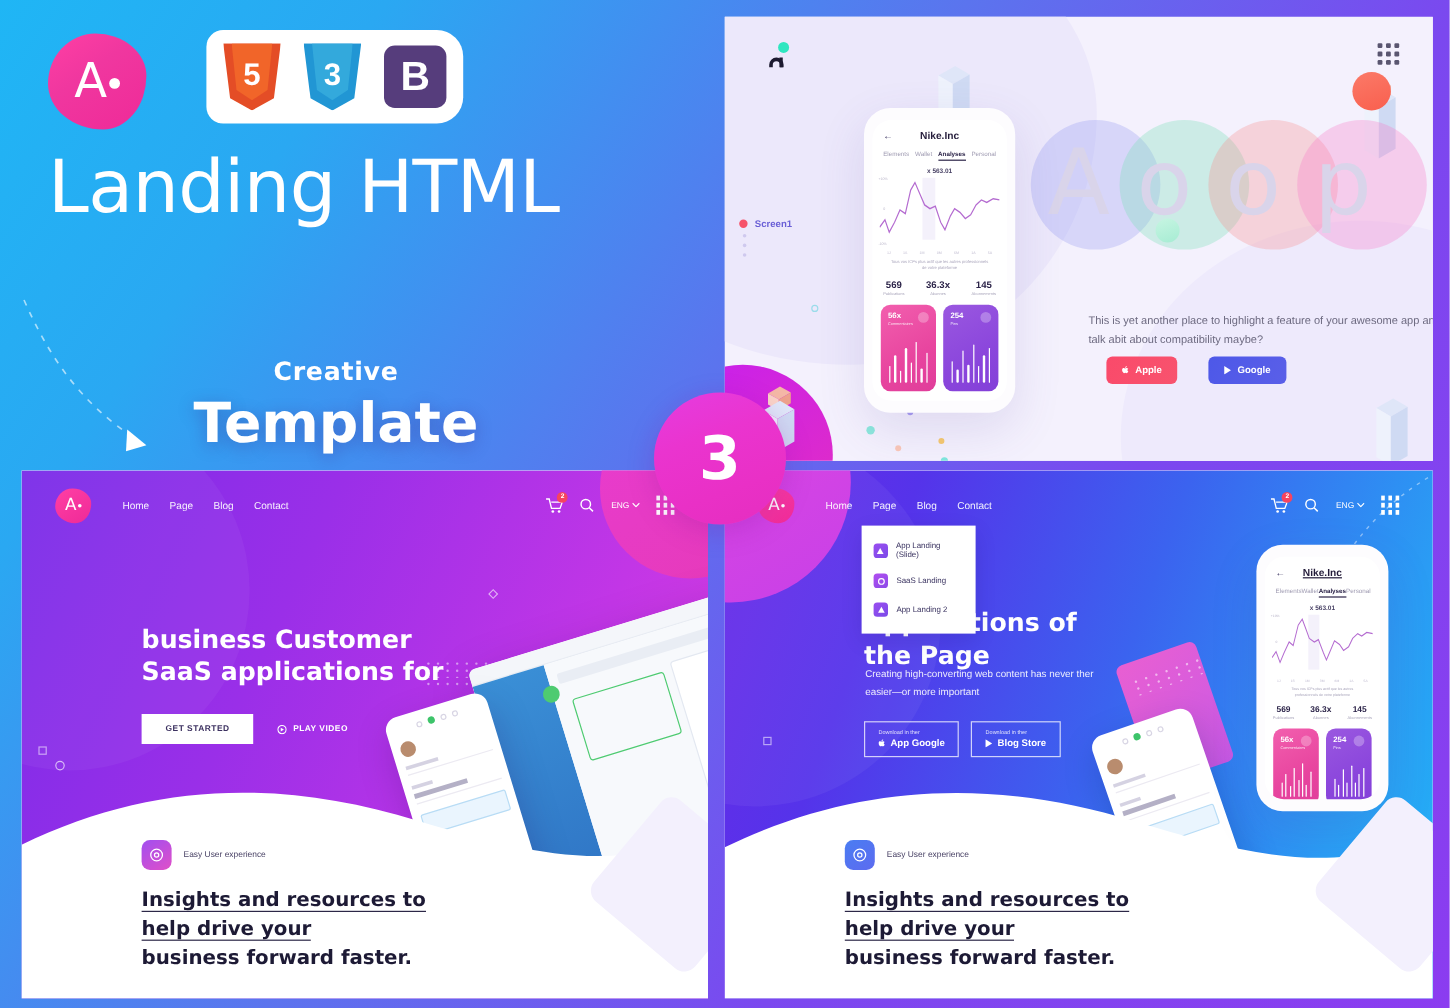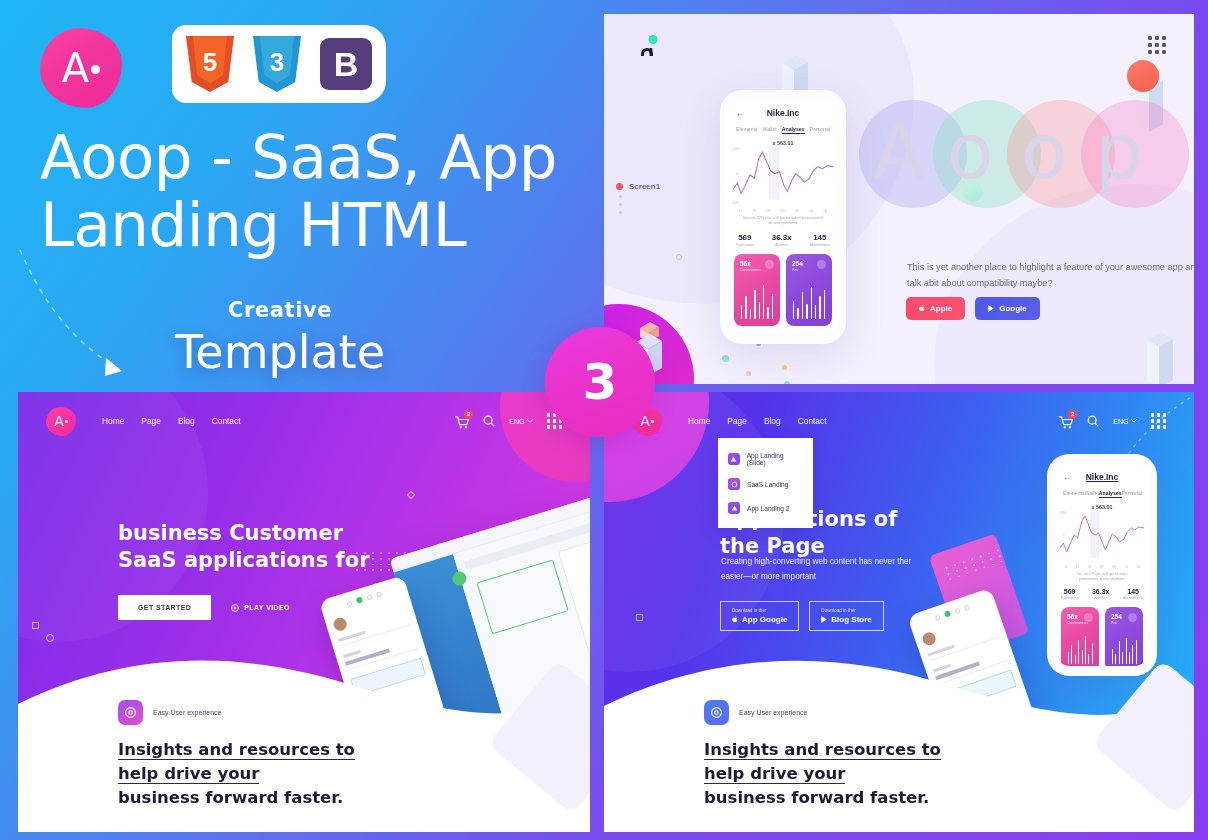--- a/index.html
+++ b/index.html
@@ -54,21 +54,21 @@
     letter-spacing: -0.5px; font-family: "DejaVu Sans", sans-serif;
   }
 
   .creative-label {
     position: absolute; left: 0; top: 298px; width: 560px; text-align: center;
     color: #fff; font-size: 21px; font-weight: 700; letter-spacing: 0.6px;
     font-family: "DejaVu Sans", sans-serif;
   }
   .template-label {
     position: absolute; left: 0; top: 325px; width: 560px; text-align: center;
-    color: #fff; font-size: 46px; font-weight: 400; letter-spacing: 0px;
+    color: #fff; font-size: 46px; font-weight: 700; letter-spacing: 0px;
     font-family: "DejaVu Sans", sans-serif;
     text-shadow: 0 4px 14px rgba(60,10,110,.28);
   }
 
   .dashed-arrow { position: absolute; left: 10px; top: 245px; width: 135px; height: 140px; }
 
   
   #number-badge {
     position: absolute; left: 545px; top: 327px; width: 110px; height: 110px;
     border-radius: 50%;
@@ -111,21 +111,21 @@
   .ag-circle { position:absolute; border-radius:50%; top:0; width:108px; height:108px; }
   .ag-txt { position:absolute; top:14px; color:#d9d4ea; font-size:76px; font-weight:400;
       font-family:"DejaVu Sans", sans-serif; line-height:1; }
 
   .hero-h1-tr { position:absolute; left:302px; top:212px; color:#241c3a;
       font-size:27px; font-weight:400; font-family:"DejaVu Sans",sans-serif; letter-spacing:-.3px;}
   .hero-p-tr { position:absolute; left:303px; top:245px; width:300px; color:#6d6a80;
       font-size:9.2px; line-height:1.75; }
   .store-btns { position:absolute; left:302px; top:283px; display:flex; gap:10px; }
   .store-btn { display:flex; align-items:center; gap:5px; padding:7px 13px; border-radius:5px;
-      color:#fff; font-size:8px; font-weight:600; }
+      color:#fff; font-size:8px; font-weight:600;margin-left:16px; }
   .store-btn.apple { background: linear-gradient(120deg,#fa4a6a,#f8536e); }
   .store-btn.google { background: linear-gradient(120deg,#4d58e8,#5a5fe8); }
 
   
   .phone {
      background: #fdfcfe; border-radius: 22px; position: absolute;
      box-shadow: 0 14px 40px rgba(90,70,160,.14);
      padding: 10px 7px;
   }
   .phone-inner { background:#fff; border-radius:16px; height:100%; position:relative; overflow:hidden;}
@@ -229,21 +229,20 @@
       <div class="shield css3">
           <span class="glyph">3</span>
         </div>
     </div>
     <div class="bs-box">
       <span>B</span>
     </div>
   </div>
 
   <div class="hero-title">
-    <div>Aoop - SaaS, App</div>
     <div>Landing HTML</div>
   </div>
 
   <div class="creative-label">Creative</div>
   <div class="template-label">Template</div>
 
   <svg class="dashed-arrow" viewBox="0 0 135 140">
     <path d="M10 5 C 30 50, 55 90, 105 122" stroke="rgba(255,255,255,.6)" stroke-width="1.4" fill="none" stroke-dasharray="5 6"></path>
     <path d="M96 113 L112 126 L95 131 Z" fill="#ffffff"></path>
   </svg>

